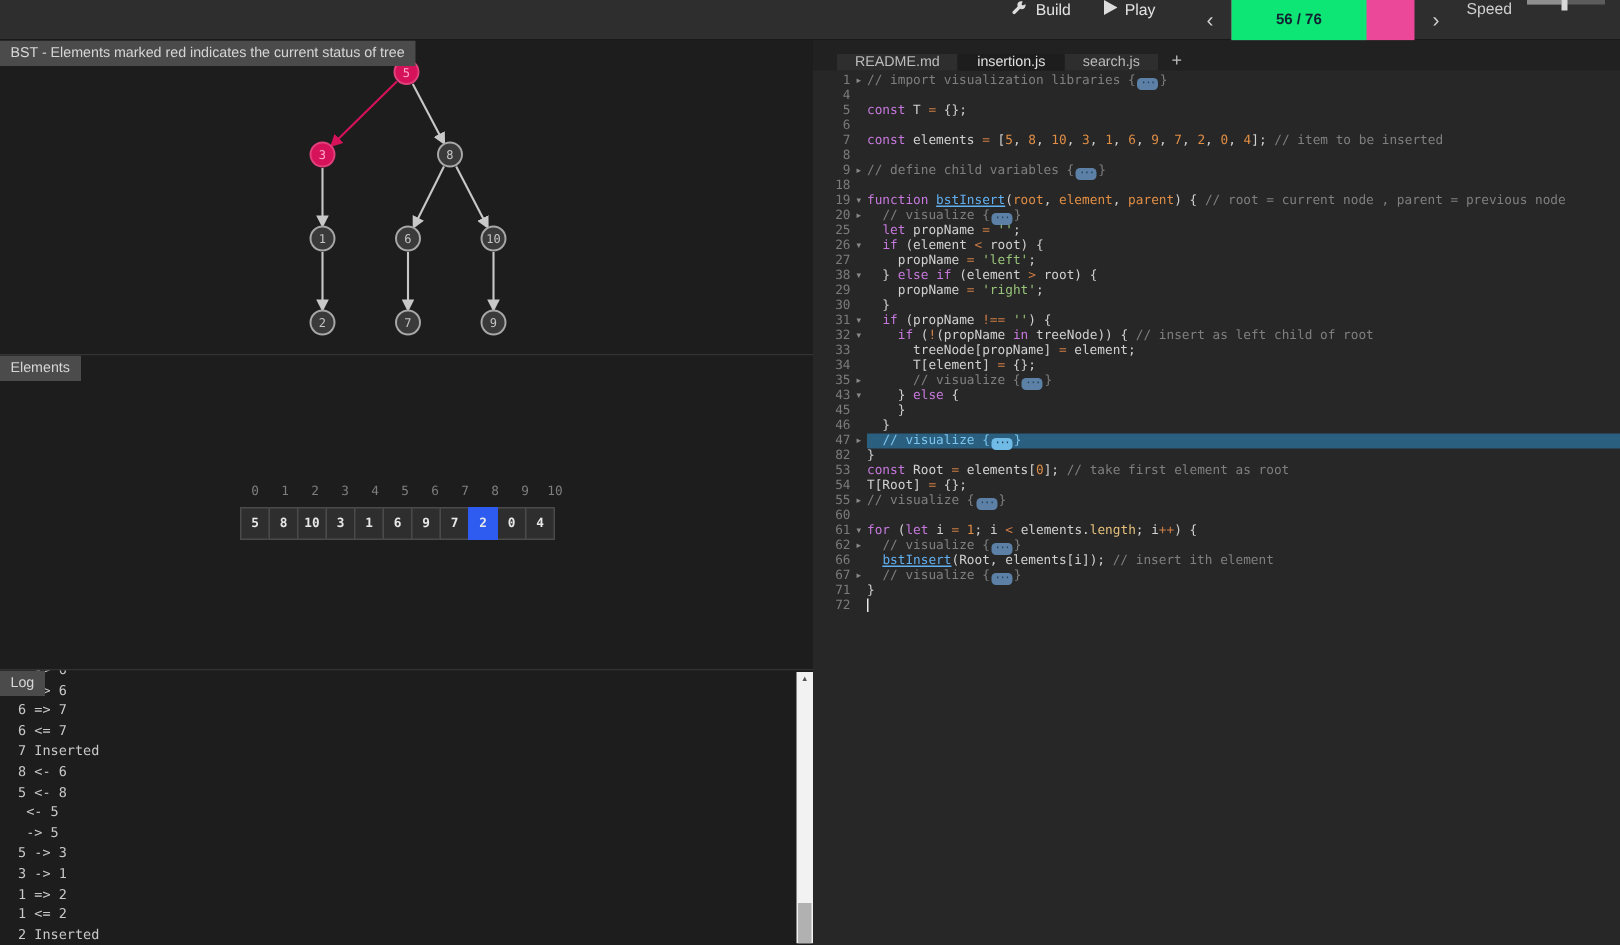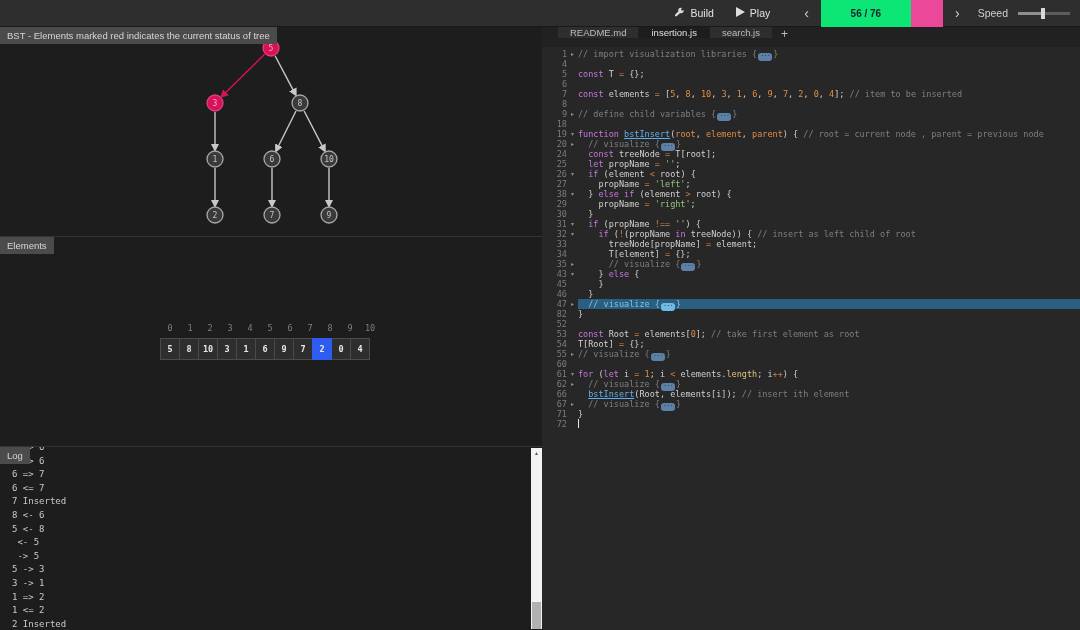--- a/index.html
+++ b/index.html
@@ -1,21 +1,21 @@
 <!DOCTYPE html>
 <html><head>
 <meta charset="utf-8">
 <style>
   html,body{margin:0;padding:0;width:1080px;height:630px;overflow:hidden;
     background:#1c1c1c;font-family:"Liberation Sans",sans-serif;}
   *{box-sizing:border-box;}
 
   
   .topbar{position:absolute;left:0;top:0;width:1080px;height:27px;background:#2e2e2e;
-    border-bottom:1px solid #191919;display:flex;align-items:center;color:#e3e3e3;font-size:10.5px;}
+    border-bottom:1px solid #191919;display:flex;align-items:flex-start;color:#e3e3e3;font-size:10.5px;}
   .topbar .spacer{flex:1;}
   .tb-btn{display:flex;align-items:center;gap:5px;margin-right:22px;cursor:pointer;color:#e3e3e3;}
   .tb-chev{font-size:14px;color:#cfcfcf;margin:0 12px;cursor:pointer;line-height:27px;}
   .progress{position:relative;width:122px;height:27px;background:#ec4899;cursor:pointer;}
   .progress .fill{position:absolute;left:0;top:0;height:100%;background:#0de574;}
   .progress .plabel{position:absolute;left:0;top:0;height:27px;line-height:27px;text-align:center;
     color:#123;font-size:10px;font-weight:bold;}
   .speed-label{color:#cfcfcf;margin:0 10px 0 6px;}
   .slider{position:relative;width:52px;height:3px;background:#5c5c5c;margin-right:10px;cursor:pointer;}
   .slider .sfill{position:absolute;left:0;top:0;height:3px;width:45%;background:#8f8f8f;}
@@ -43,21 +43,21 @@
 
   .log-lines{position:absolute;left:12px;top:-6px;z-index:1;font-family:"DejaVu Sans Mono",monospace;
     font-size:9px;line-height:13.6px;color:#c9c9c9;white-space:pre;}
   .log-scroll{position:absolute;right:0;top:1px;width:11px;height:181px;background:#f2f2f2;z-index:6;}
   .log-scroll .up{position:absolute;top:0;left:0;width:11px;height:10px;text-align:center;
     font-size:5px;color:#555;line-height:10px;}
   .log-scroll .thumb{position:absolute;bottom:0;left:1px;width:9px;height:27px;background:#b1b1b1;}
 
   
   .editor{position:absolute;left:542px;top:27px;width:538px;height:603px;background:#272727;}
-  .tabbar{height:20px;background:#212121;display:flex;align-items:flex-start;padding-left:16px;}
+  .tabbar{height:20px;background:#212121;display:flex;align-items:flex-end;padding-left:16px;}
   .tab{padding:0 12px;font-size:9.5px;color:#bdbdbd;background:#2e2e2e;display:flex;
     align-items:center;cursor:pointer;margin-right:1px;}
   .tab.active{background:#1d1d1d;color:#e0e0e0;}
   .tab.add{background:transparent;font-size:12px;padding:0 8px;}
   .code{position:relative;padding-top:2px;font-family:"DejaVu Sans Mono",monospace;
     font-size:8.5px;line-height:10px;}
   .code-row{display:flex;height:10px;}
   .gutter{width:36px;flex:none;display:flex;color:#7c7c7c;}
   .gutter .lnum{width:25px;text-align:right;flex:none;}
   .gutter .farrow{width:11px;flex:none;text-align:center;font-family:"DejaVu Sans",sans-serif;
@@ -283,27 +283,20 @@
       </div>
       <div class="code-row">
         <div class="gutter">
           <span class="lnum">20</span>
           <span class="farrow">▸</span>
         </div>
         <div class="code-content"><span class="tok-n">  </span><span class="tok-c">// visualize {</span><span class="foldbox">···</span><span class="tok-c">}</span></div>
       </div>
       <div class="code-row">
         <div class="gutter">
-          <span class="lnum">24</span>
-          <span class="farrow"></span>
-        </div>
-        <div class="code-content"><span class="tok-n">  </span><span class="tok-k">const</span><span class="tok-n"> treeNode </span><span class="tok-o">=</span><span class="tok-n"> T[root];</span></div>
-      </div>
-      <div class="code-row">
-        <div class="gutter">
           <span class="lnum">25</span>
           <span class="farrow"></span>
         </div>
         <div class="code-content"><span class="tok-n">  </span><span class="tok-k">let</span><span class="tok-n"> propName </span><span class="tok-o">=</span><span class="tok-n"> </span><span class="tok-s">''</span><span class="tok-n">;</span></div>
       </div>
       <div class="code-row">
         <div class="gutter">
           <span class="lnum">26</span>
           <span class="farrow">▾</span>
         </div>
@@ -399,27 +392,20 @@
           <span class="farrow">▸</span>
         </div>
         <div class="code-content"><span class="tok-n">  </span><span class="tok-c">// visualize {</span><span class="foldbox">···</span><span class="tok-c">}</span></div>
       </div>
       <div class="code-row">
         <div class="gutter">
           <span class="lnum">82</span>
           <span class="farrow"></span>
         </div>
         <div class="code-content"><span class="tok-n">}</span></div>
-      </div>
-      <div class="code-row">
-        <div class="gutter">
-          <span class="lnum">52</span>
-          <span class="farrow"></span>
-        </div>
-        <div class="code-content"></div>
       </div>
       <div class="code-row">
         <div class="gutter">
           <span class="lnum">53</span>
           <span class="farrow"></span>
         </div>
         <div class="code-content"><span class="tok-k">const</span><span class="tok-n"> Root </span><span class="tok-o">=</span><span class="tok-n"> elements[</span><span class="tok-d">0</span><span class="tok-n">]; </span><span class="tok-c">// take first element as root</span></div>
       </div>
       <div class="code-row">
         <div class="gutter">

